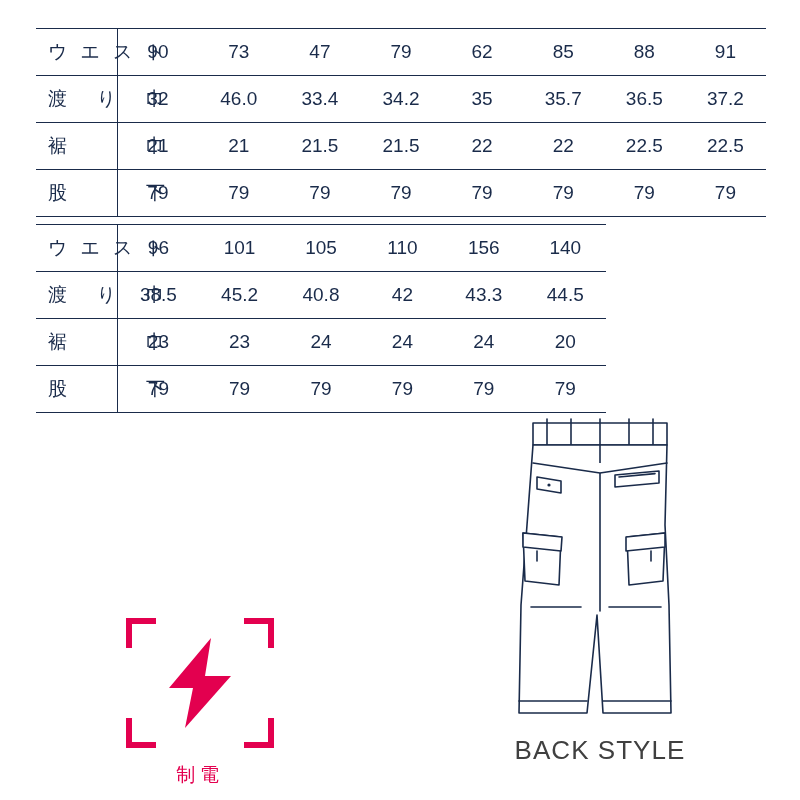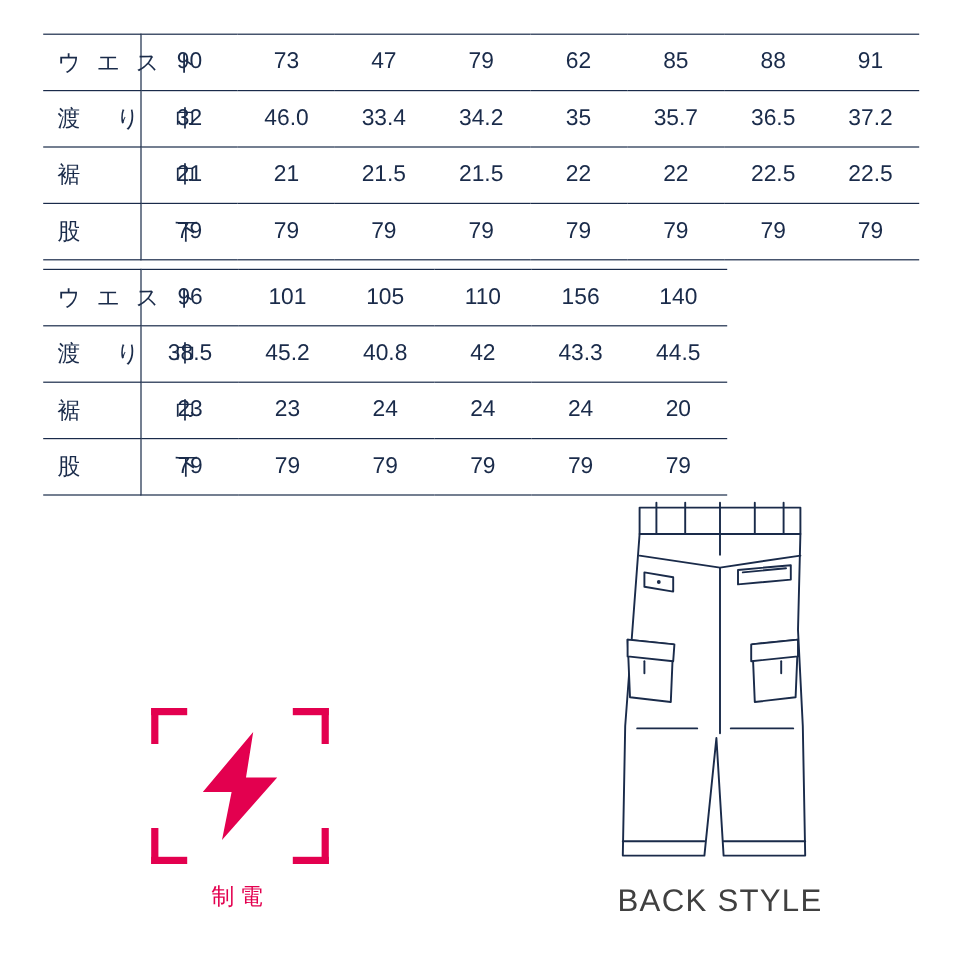--- a/index.html
+++ b/index.html
@@ -58,21 +58,21 @@
     position: absolute;
     left: 36px;
     top: 224px;
     width: 570px;
   }
 
   
   .antistatic {
     position: absolute;
     left: 120px;
-    top: 590px;
+    top: 618px;
     width: 160px;
     text-align: center;
   }
   .bracket-box {
     position: relative;
     width: 148px;
     height: 130px;
     margin: 0 auto;
   }
   .corner {

